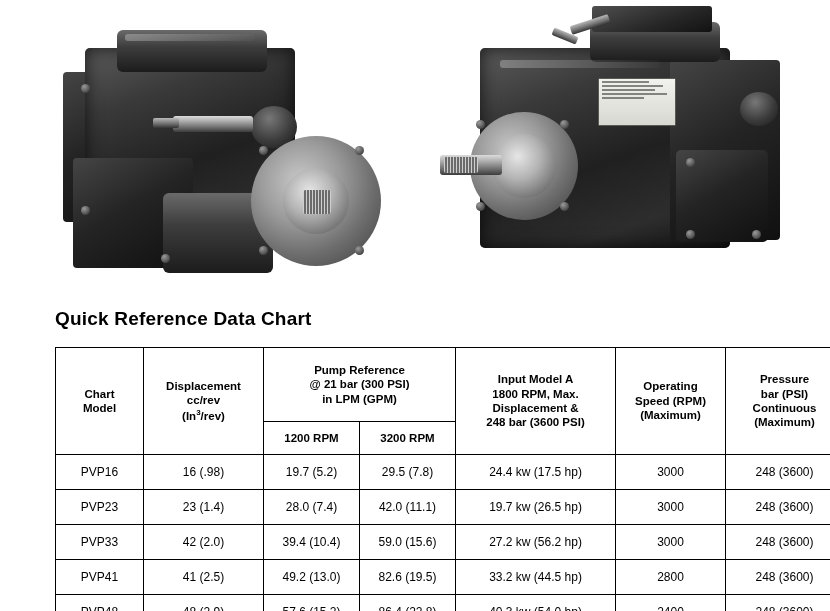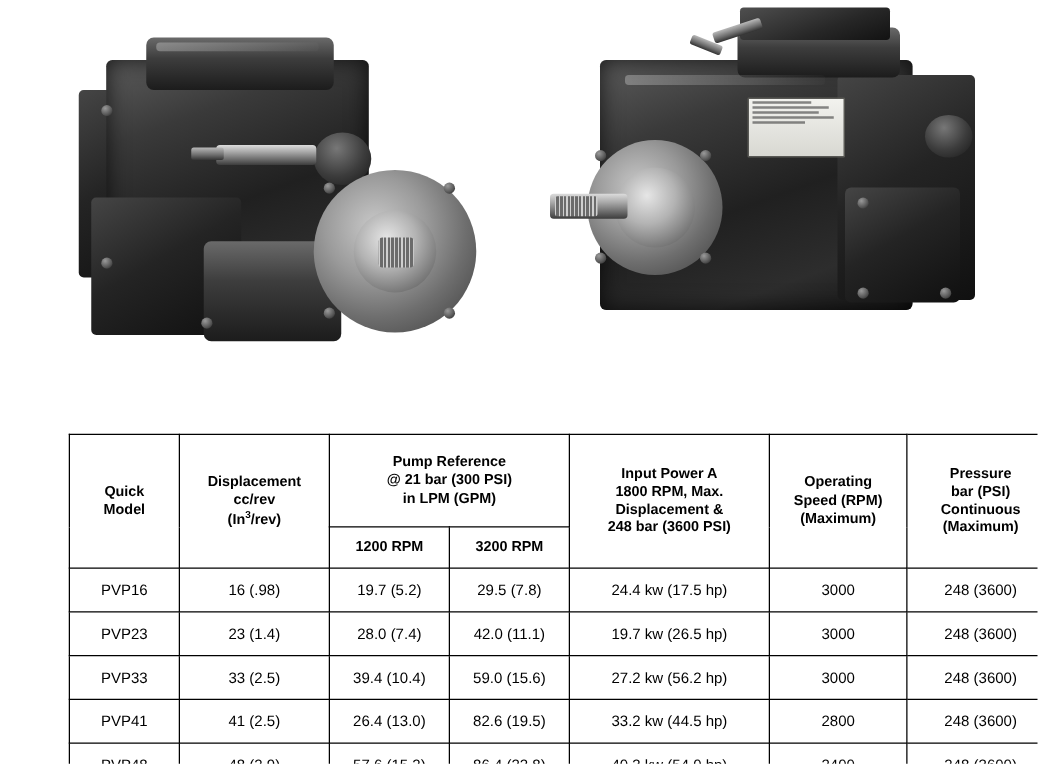--- a/index.html
+++ b/index.html
@@ -228,49 +228,50 @@
       <div class="bolt" style="left:36px; top:120px;"></div>
       <div class="bolt" style="left:120px; top:120px;"></div>
       <div class="bolt" style="left:36px; top:202px;"></div>
       <div class="bolt" style="left:120px; top:202px;"></div>
       <div class="bolt" style="left:246px; top:158px;"></div>
       <div class="bolt" style="left:312px; top:230px;"></div>
       <div class="bolt" style="left:246px; top:230px;"></div>
     </div>
   </div>
 
+  <div class="chart-title">Quick Reference Data Chart</div>
 
   <table class="data-table">
     <colgroup>
       <col class="col-model">
       <col class="col-disp">
       <col class="col-rpm">
       <col class="col-rpm">
       <col class="col-power">
       <col class="col-speed">
       <col class="col-press">
     </colgroup>
     <thead>
       <tr>
         <th rowspan="2" class="hdr-tall">
-          <div>Quick</div>
+          <div>Chart</div>
           <div>Model</div>
         </th>
         <th rowspan="2" class="hdr-tall">
           <div>Displacement</div>
           <div>cc/rev</div>
           <div class="nowrap"><span>(In</span><sup>3</sup><span>/rev)</span></div>
         </th>
         <th colspan="2" class="hdr-group">
           <div>Pump Reference</div>
           <div>@ 21 bar (300 PSI)</div>
           <div>in LPM (GPM)</div>
         </th>
         <th rowspan="2" class="hdr-tall">
-          <div>Input Power A</div>
+          <div>Input Model A</div>
           <div>1800 RPM, Max.</div>
           <div>Displacement &amp;</div>
           <div>248 bar (3600 PSI)</div>
         </th>
         <th rowspan="2" class="hdr-tall">
           <div>Operating</div>
           <div>Speed (RPM)</div>
           <div>(Maximum)</div>
         </th>
         <th rowspan="2" class="hdr-tall">
@@ -299,31 +300,31 @@
         <td>PVP23</td>
         <td>23   (1.4)</td>
         <td>28.0 (7.4)</td>
         <td>42.0 (11.1)</td>
         <td>19.7 kw (26.5 hp)</td>
         <td>3000</td>
         <td>248 (3600)</td>
       </tr>
       <tr>
         <td>PVP33</td>
-        <td>33   (2.5)</td>
+        <td>42   (2.0)</td>
         <td>39.4 (10.4)</td>
         <td>59.0 (15.6)</td>
         <td>27.2 kw (56.2 hp)</td>
         <td>3000</td>
         <td>248 (3600)</td>
       </tr>
       <tr>
         <td>PVP41</td>
         <td>41   (2.5)</td>
-        <td>26.4 (13.0)</td>
+        <td>49.2 (13.0)</td>
         <td>82.6 (19.5)</td>
         <td>33.2 kw (44.5 hp)</td>
         <td>2800</td>
         <td>248 (3600)</td>
       </tr>
       <tr>
         <td>PVP48</td>
         <td>48   (2.9)</td>
         <td>57.6 (15.2)</td>
         <td>86.4  (22.8)</td>

